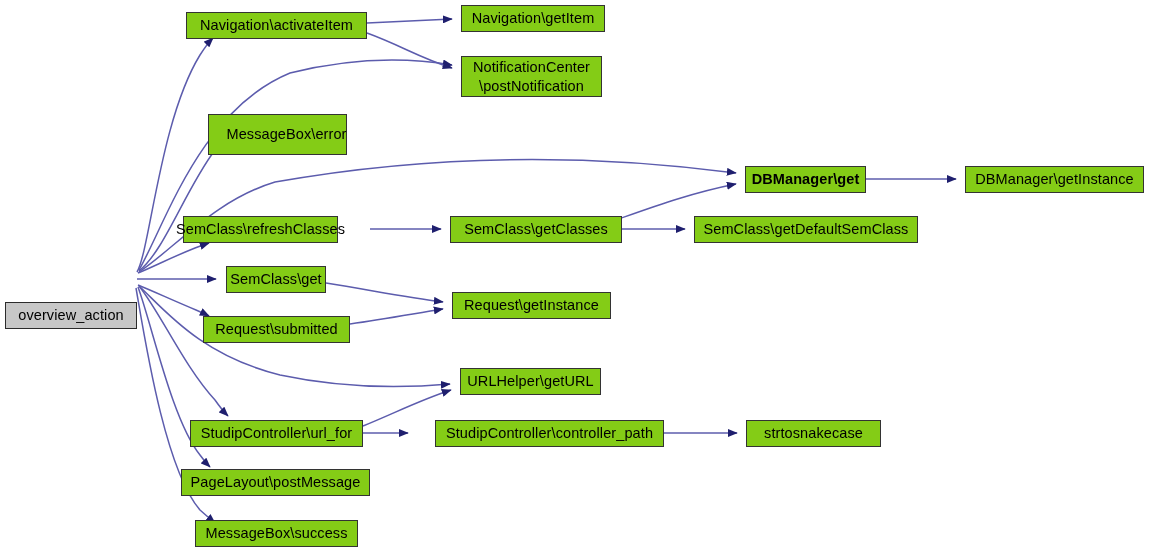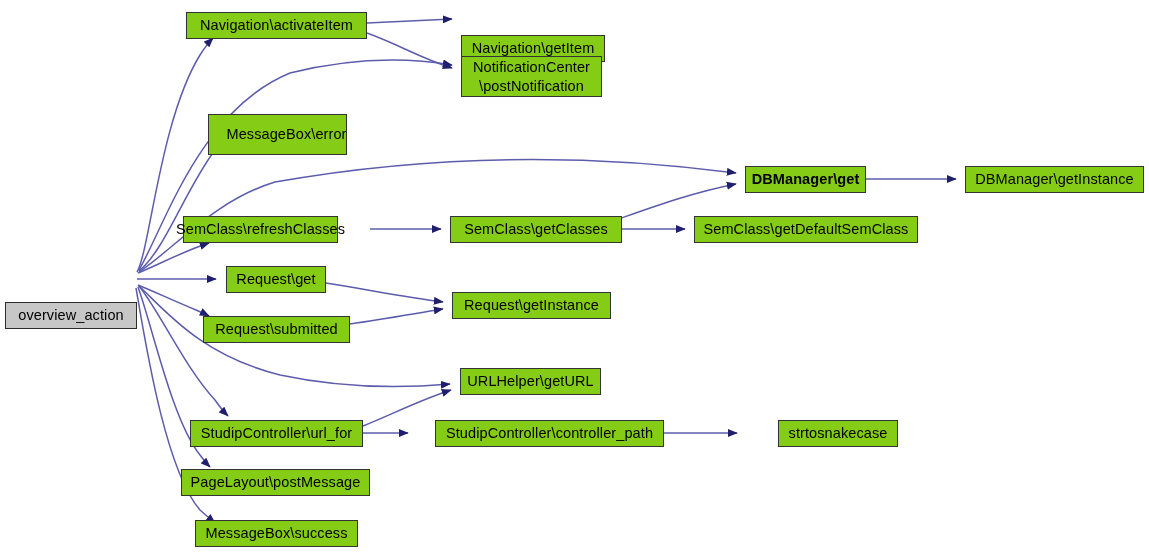--- a/index.html
+++ b/index.html
@@ -78,32 +78,32 @@
         <path d="M 326,283 C 370,290 405,297 443,302" fill="none" stroke="#5c5cad" stroke-width="1.5" marker-end="url(#arrowhead)"></path>
         <path d="M 350,324 C 385,319 412,314 443,309" fill="none" stroke="#5c5cad" stroke-width="1.5" marker-end="url(#arrowhead)"></path>
         <path d="M 363,426 C 395,413 420,400 451,390" fill="none" stroke="#5c5cad" stroke-width="1.5" marker-end="url(#arrowhead)"></path>
         <path d="M 363,433 L 408,433" fill="none" stroke="#5c5cad" stroke-width="1.5" marker-end="url(#arrowhead)"></path>
         <path d="M 646,433 L 737,433" fill="none" stroke="#5c5cad" stroke-width="1.5" marker-end="url(#arrowhead)"></path>
       </g>
   </svg>
   <div id="node-group">
       <div class="node root" style="left: 5px; top: 266px; width: 132px; height: 27px; margin-top: 36px;"><span class="node-label">overview_action</span></div>
       <div class="node" style="left: 186px; top: 12px; width: 181px; height: 27px;"><span class="node-label">Navigation\activateItem</span></div>
-      <div class="node" style="left: 461px; top: 5px; width: 144px; height: 27px; margin-top: 30px;"><span class="node-label">Navigation\getItem</span></div>
+      <div class="node" style="left: 461px; top: 5px; width: 144px; height: 27px;"><span class="node-label">Navigation\getItem</span></div>
       <div class="node" style="left: 461px; top: 56px; width: 141px; height: 41px;"><span class="node-label">NotificationCenter
 \postNotification</span></div>
       <div class="node" style="left: 208px; top: 114px; width: 139px; height: 41px; padding-left: 18px;"><span class="node-label">MessageBox\error</span></div>
       <div class="node" style="left: 745px; top: 166px; width: 121px; height: 27px; font-weight: bold;"><span class="node-label">DBManager\get</span></div>
       <div class="node" style="left: 965px; top: 166px; width: 179px; height: 27px;"><span class="node-label">DBManager\getInstance</span></div>
       <div class="node" style="left: 183px; top: 216px; width: 155px; height: 27px;"><span class="node-label">SemClass\refreshClasses</span></div>
       <div class="node" style="left: 450px; top: 216px; width: 172px; height: 27px;"><span class="node-label">SemClass\getClasses</span></div>
       <div class="node" style="left: 694px; top: 216px; width: 224px; height: 27px;"><span class="node-label">SemClass\getDefaultSemClass</span></div>
-      <div class="node" style="left: 226px; top: 266px; width: 100px; height: 27px;"><span class="node-label">Request\get</span></div>
+      <div class="node" style="left: 226px; top: 266px; width: 100px; height: 27px;"><span class="node-label">SemClass\get</span></div>
       <div class="node" style="left: 452px; top: 292px; width: 159px; height: 27px;"><span class="node-label">Request\getInstance</span></div>
       <div class="node" style="left: 203px; top: 316px; width: 147px; height: 27px;"><span class="node-label">Request\submitted</span></div>
       <div class="node" style="left: 460px; top: 368px; width: 141px; height: 27px;"><span class="node-label">URLHelper\getURL</span></div>
       <div class="node" style="left: 190px; top: 420px; width: 173px; height: 27px;"><span class="node-label">StudipController\url_for</span></div>
       <div class="node" style="left: 435px; top: 420px; width: 229px; height: 27px;"><span class="node-label">StudipController\controller_path</span></div>
-      <div class="node" style="left: 778px; top: 420px; width: 120px; height: 27px;"><span class="node-label">strtosnakecase</span></div>
+      <div class="node" style="left: 746px; top: 420px; width: 135px; height: 27px;"><span class="node-label">strtosnakecase</span></div>
       <div class="node" style="left: 181px; top: 469px; width: 189px; height: 27px;"><span class="node-label">PageLayout\postMessage</span></div>
       <div class="node" style="left: 195px; top: 520px; width: 163px; height: 27px;"><span class="node-label">MessageBox\success</span></div>
     </div>
 </div>
 
 </body></html>

